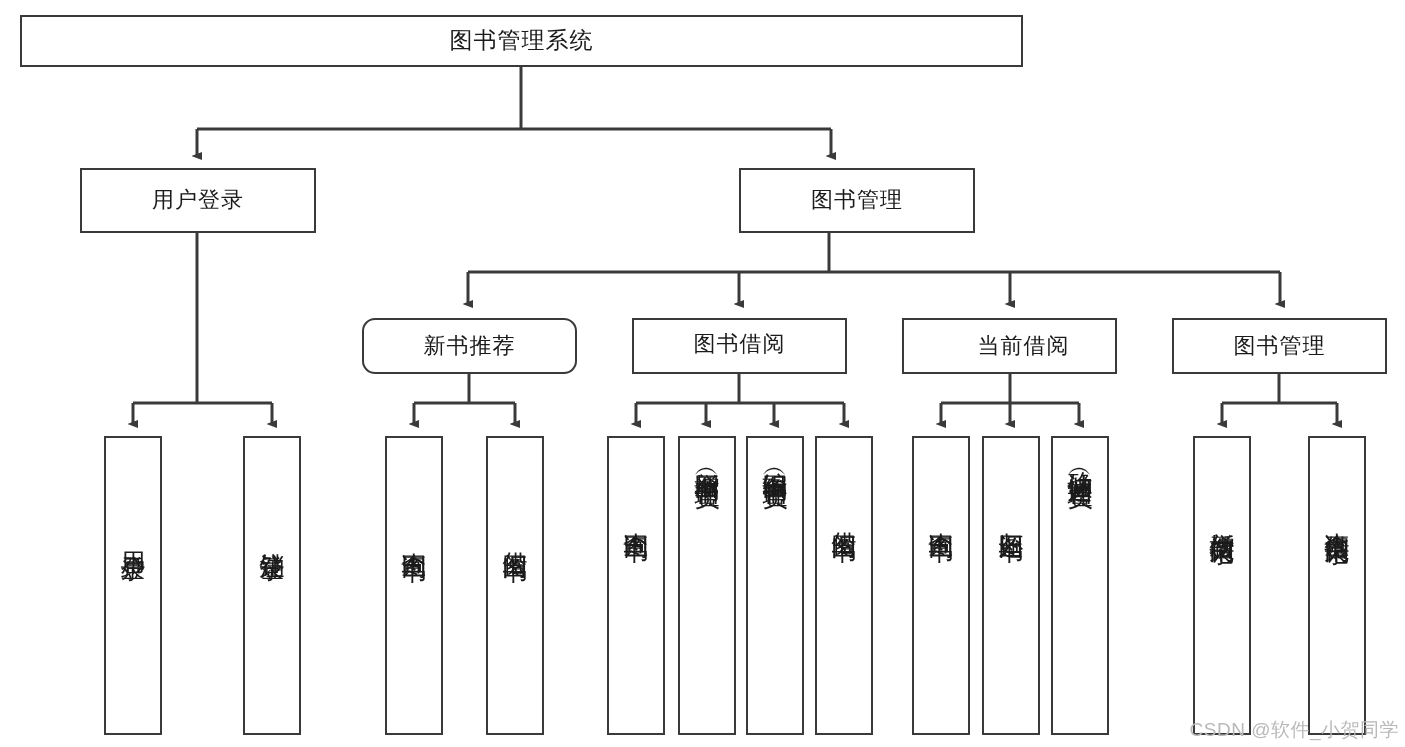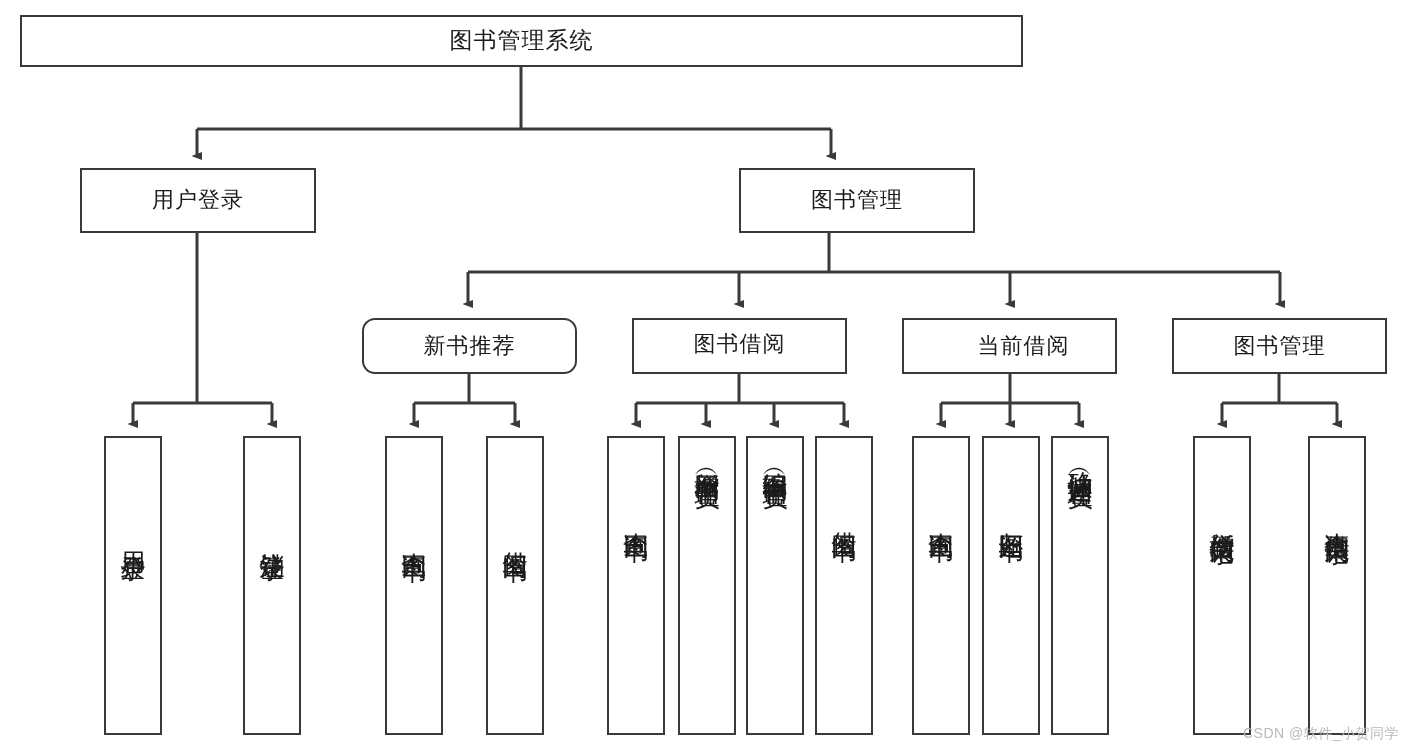--- a/index.html
+++ b/index.html
@@ -59,21 +59,21 @@
   .node.v.mid2 .vtext{
     margin-top:64px;
   }
   .node.v.top .vtext{
     margin-top:4px;
   }
   .watermark{
     position:absolute;
     right:6px;
     bottom:4px;
-    font-size:14px;
+    font-size:19px;
     color:#b9b9b9;
     letter-spacing:0.5px;
     z-index:5;
     white-space:nowrap;
   }
 </style>
 </head>
 <body>
 
 <div id="stage">

